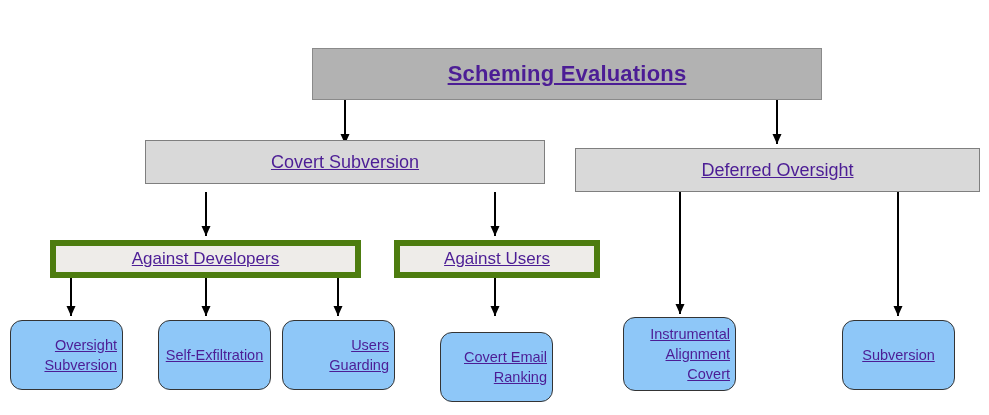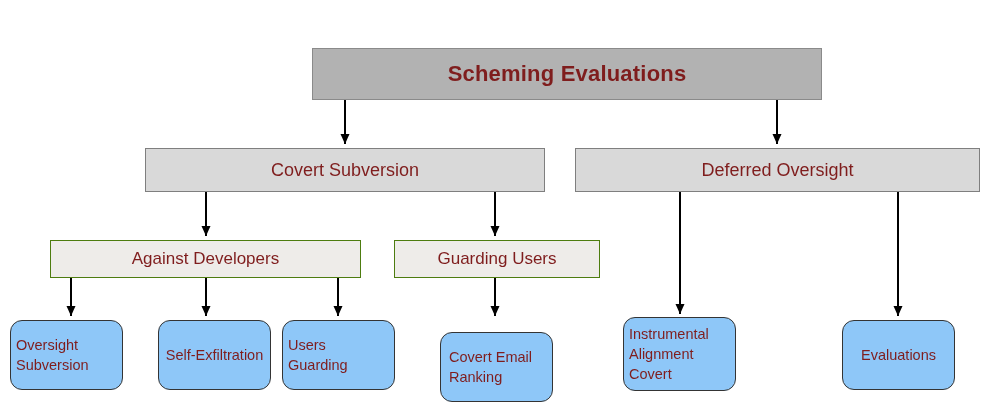--- a/index.html
+++ b/index.html
@@ -21,39 +21,40 @@
     top: 0;
     width: 989px;
     height: 415px;
     pointer-events: none;
   }
   .node {
     position: absolute;
     display: flex;
     align-items: center;
     justify-content: center;
-    text-align: left;
+    text-align: right;
     box-sizing: border-box;
-    color: #7f1d1d;
+    color: #4c1d95;
+    text-decoration: underline;
   }
   .root {
     background: #b2b2b2;
     border: 1px solid #8a8a8a;
     font-weight: 700;
     font-size: 22px;
     letter-spacing: 0.2px;
   }
   .branch {
     background: #d9d9d9;
     border: 1px solid #7f7f7f;
     font-size: 18px;
   }
   .sub {
     background: #eeece9;
-    border: 1px solid #4d7c0f;
+    border: 6px solid #4d7c0f;
     font-size: 17px;
   }
   .leaf {
     background: #8ec7f8;
     border: 1.5px solid #343434;
     border-radius: 12px;
     font-size: 14.5px;
     line-height: 1.4;
     padding: 4px 5px;
   }
@@ -78,46 +79,46 @@
     <line x1="338" y1="278" x2="338" y2="316" stroke="#000" stroke-width="2" marker-end="url(#arrowhead)"></line>
     <line x1="495" y1="278" x2="495" y2="316" stroke="#000" stroke-width="2" marker-end="url(#arrowhead)"></line>
     <line x1="680" y1="192" x2="680" y2="314" stroke="#000" stroke-width="2" marker-end="url(#arrowhead)"></line>
     <line x1="898" y1="192" x2="898" y2="316" stroke="#000" stroke-width="2" marker-end="url(#arrowhead)"></line>
   </svg>
 
   <div class="node root" style="left:312px; top:48px; width:510px; height:52px;">
     <span>Scheming Evaluations</span>
   </div>
 
-  <div class="node branch" style="left:145px; top:148px; width:400px; height:44px;">
+  <div class="node branch" style="left:145px; top:140px; width:400px; height:44px;">
     <span>Covert Subversion</span>
   </div>
   <div class="node branch" style="left:575px; top:148px; width:405px; height:44px;">
     <span>Deferred Oversight</span>
   </div>
 
   <div class="node sub" style="left:50px; top:240px; width:311px; height:38px;">
     <span>Against Developers</span>
   </div>
   <div class="node sub" style="left:394px; top:240px; width:206px; height:38px;">
-    <span>Guarding Users</span>
+    <span>Against Users</span>
   </div>
 
   <div class="node leaf" style="left:10px; top:320px; width:113px; height:70px;">
     <span>Oversight Subversion</span>
   </div>
   <div class="node leaf" style="left:158px; top:320px; width:113px; height:70px;">
     <span>Self-Exfiltration</span>
   </div>
   <div class="node leaf" style="left:282px; top:320px; width:113px; height:70px;">
     <span>Users Guarding</span>
   </div>
   <div class="node leaf" style="left:440px; top:332px; width:113px; height:70px;padding-left:8px;">
     <span>Covert Email Ranking</span>
   </div>
   <div class="node leaf" style="left:623px; top:317px; width:113px; height:74px;">
     <span>Instrumental Alignment Covert</span>
   </div>
   <div class="node leaf" style="left:842px; top:320px; width:113px; height:70px;">
-    <span>Evaluations</span>
+    <span>Subversion</span>
   </div>
 
 </div>
 
 </body></html>

